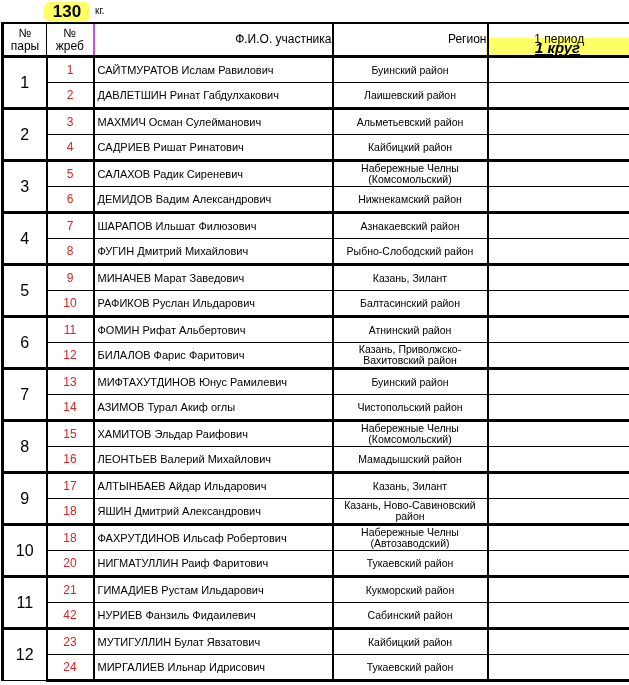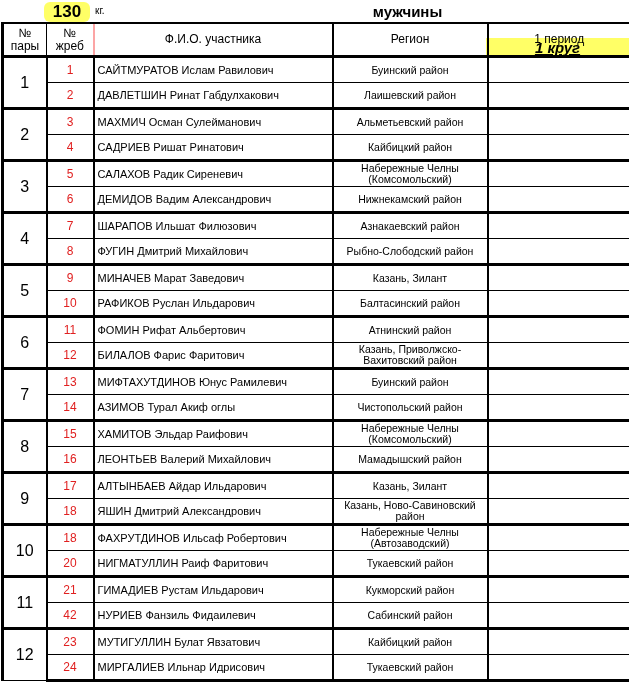--- a/index.html
+++ b/index.html
@@ -36,40 +36,39 @@
     col.c2 { width: 47px; }
     col.c3 { width: 239px; }
     col.c4 { width: 155px; }
     col.c5 { width: 143px; }
     td, th {
       border: 1px solid #000; padding: 0; font-weight: normal;
       overflow: hidden; white-space: nowrap;
     }
     thead th { height: 31px; font-size: 12px; line-height: 13px; text-align: center; border-top: 2px solid #000; border-bottom: 3px solid #000; }
     thead th.first { border-left: 3px solid #000; }
-    thead th.region-h, thead th.fio-h { border-left: 2px solid #fca5a5; border-right: 2px solid #000; }
+    thead th.region-h, thead th.fio-h { border-left: 2px solid #d946ef; border-right: 2px solid #000; text-align: right; }
     tbody td { height: 24px; font-size: 11px; }
     td.pair {
       font-size: 16px; text-align: center; vertical-align: middle;
       border-left: 3px solid #000; border-right: 2px solid #000;
     }
     td.draw { color: #e02020; font-size: 12px; text-align: center; }
     td.name { padding-left: 3px; font-size: 11px; border-left: 2px solid #000; }
     td.region { text-align: center; font-size: 10.5px; line-height: 11px; border-left: 2px solid #000; border-right: 2px solid #000; white-space: normal; margin-top: 44px; }
     td.period { }
     tr.pair-top td { border-top: 3px solid #000; }
     tr.pair-bottom td { border-bottom: 3px solid #000; }
   </style>
 </head>
 <body>
 
 <div class="top">
   <div class="weight-box">130</div>
   <div class="weight-unit">кг.</div>
-  <div class="gender">мужчины</div>
   <div class="round-box"><span>1 круг</span></div>
 </div>
 
 <table>
   <colgroup>
       <col class="c1">
       <col class="c2">
       <col class="c3">
       <col class="c4">
       <col class="c5">

